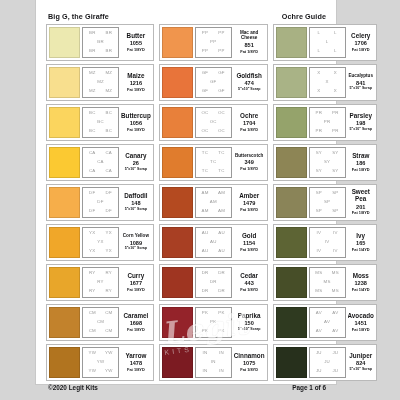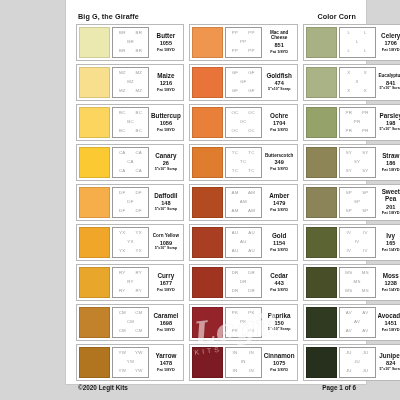--- a/index.html
+++ b/index.html
@@ -2,21 +2,21 @@
 <html><head>
 <meta charset="utf-8">
 <style>
   html,body{margin:0;padding:0;}
   body{
     width:400px;height:400px;overflow:hidden;
     background:#d5d5d5;
     font-family:"Liberation Sans",sans-serif;
   }
   #page{
-    position:absolute;left:66px;top:0;width:300px;height:384px;
+    position:absolute;left:36px;top:0;width:300px;height:384px;
     background:#ffffff;
     box-shadow:0 0 0 1px #c8c8c8;
   }
   .sheet{
     position:absolute;left:10px;top:8px;width:282px;height:384px;
   }
   .header{
     display:flex;justify-content:space-between;align-items:flex-end;
     height:13px;padding:0 2px 1px 2px;
   }
@@ -83,21 +83,21 @@
   }
 </style>
 </head>
 <body>
 
 <div id="page">
   <div class="sheet">
 
     <div class="header">
       <div class="title">Big G, the Giraffe</div>
-      <div class="guide">Color Corn</div>
+      <div class="guide">Ochre Guide</div>
     </div>
 
     <div class="grid" id="grid">
         <div class="col">
           <div class="cell">
             <div class="swatch" style="background: rgb(236, 233, 176);"></div>
             <div class="codebox">
               <div class="coderow">
                 <span>BR</span>
                 <span>BR</span>

